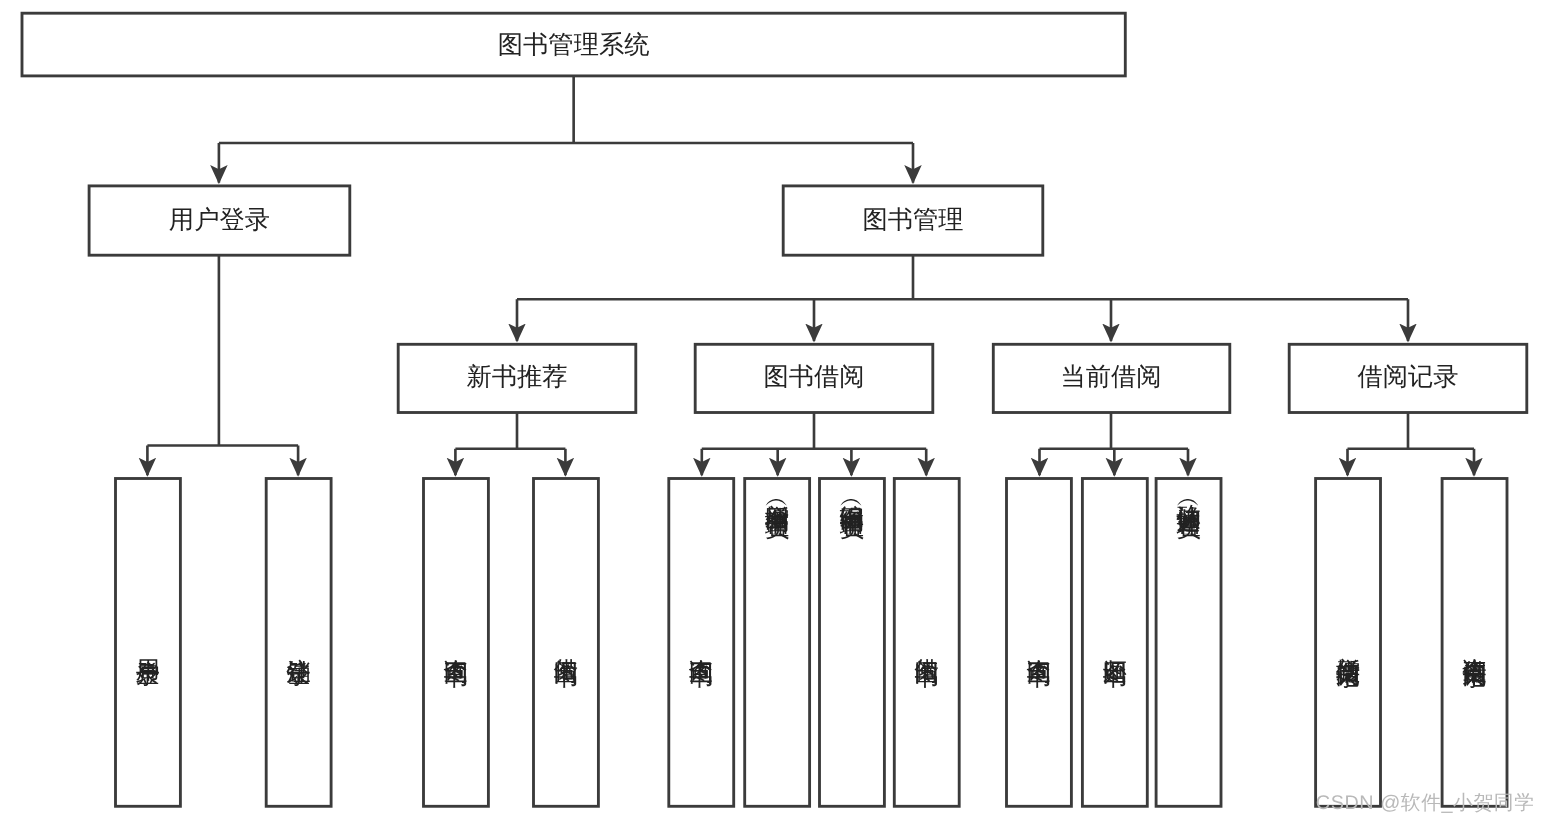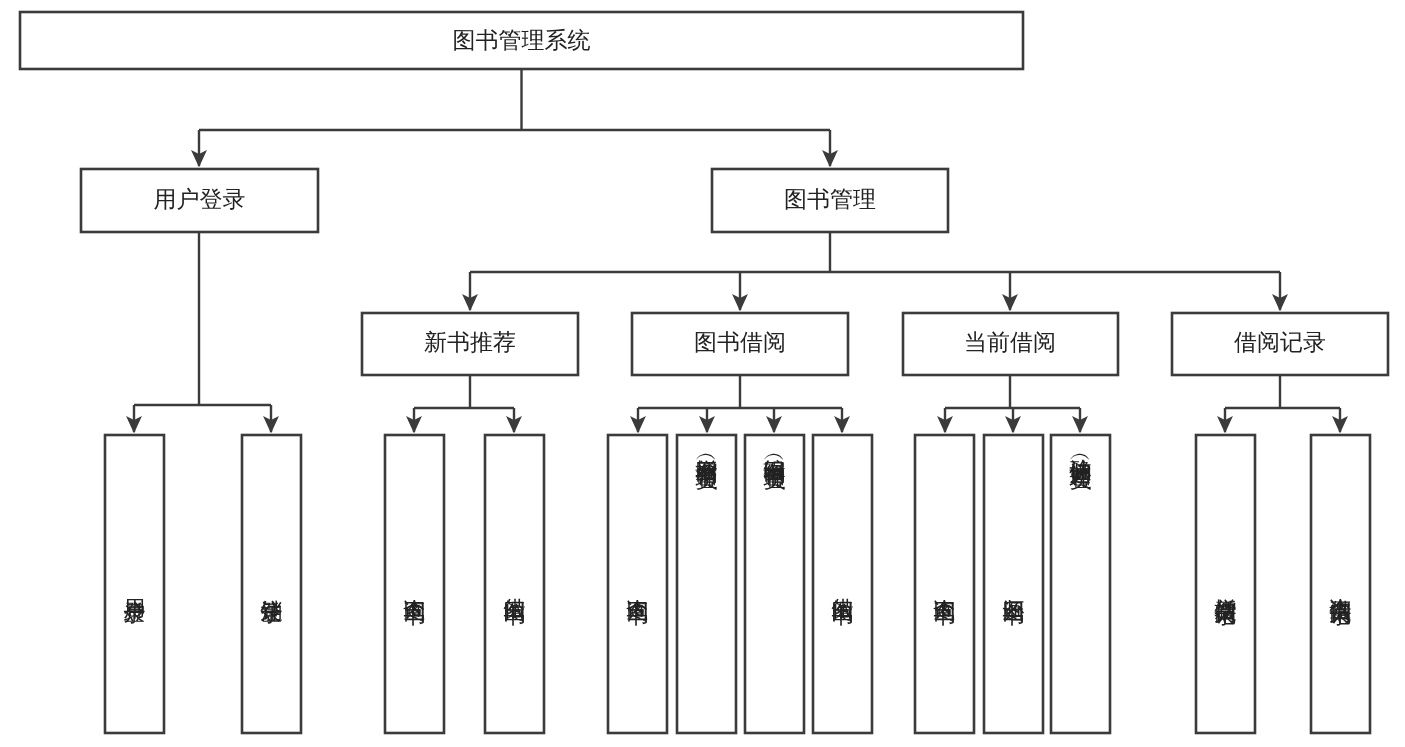--- a/index.html
+++ b/index.html
@@ -234,14 +234,15 @@
     <span class="leaf-label" style="margin-top:6px;">确认归还（管理员）</span>
   </div>
 
   <div class="leaf-label-wrap" style="left:1196px; top:435px; width:59px; height:298px;">
     <span class="leaf-label">新增借阅记录</span>
   </div>
   <div class="leaf-label-wrap" style="left:1311px; top:435px; width:59px; height:298px;">
     <span class="leaf-label">查询借阅记录</span>
   </div>
 
+  <div id="watermark">CSDN @软件_小贺同学</div>
 
 </div>
 
 </body></html>

